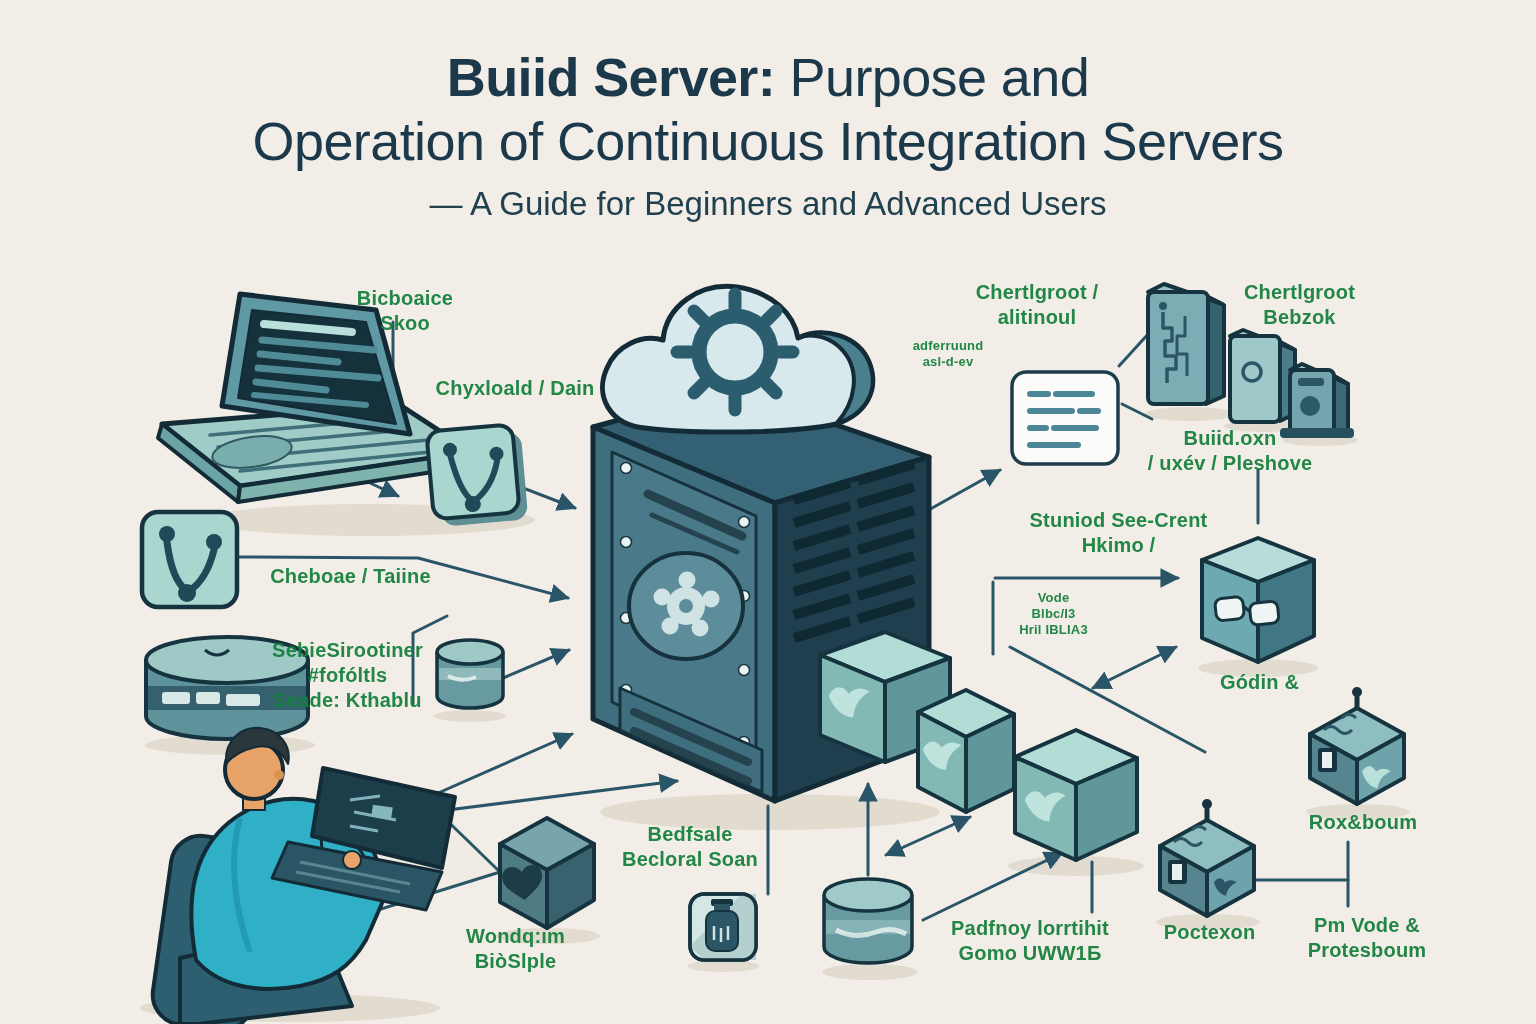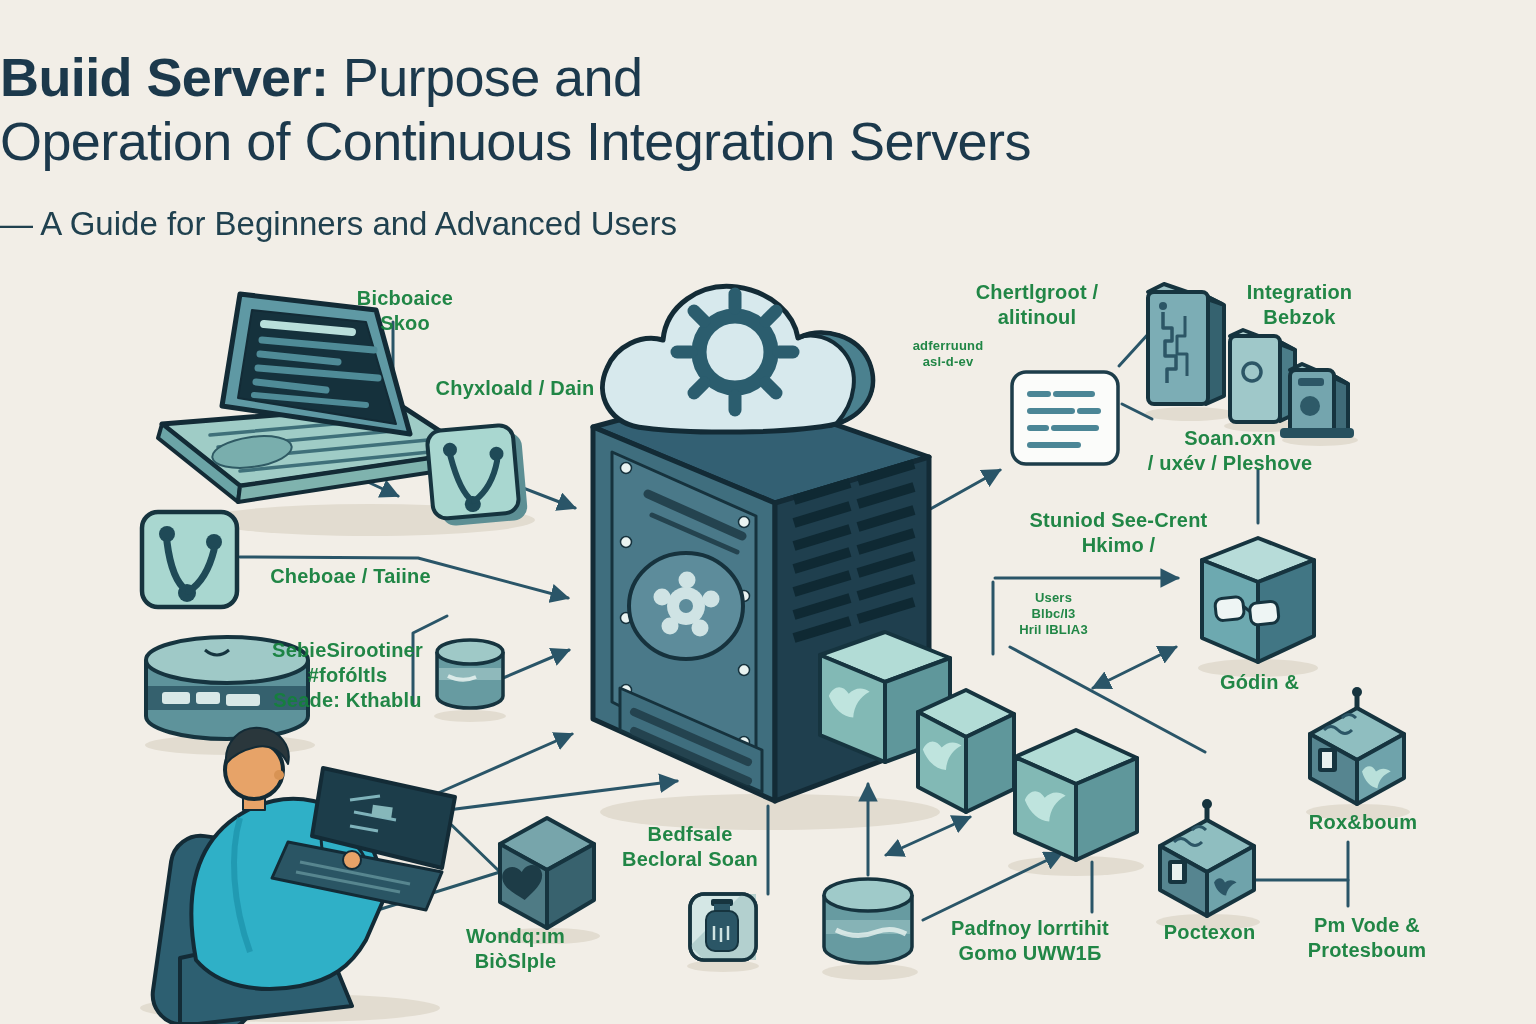--- a/index.html
+++ b/index.html
@@ -3,24 +3,24 @@
 <meta charset="utf-8">
 <style>
   html,body{margin:0;padding:0;background:#d8d4cc}
   #stage{position:relative;width:1536px;height:1024px;background:#f2eee7;overflow:hidden;
          font-family:"Liberation Sans",sans-serif}
   #art{position:absolute;left:0;top:0}
   .lbl{position:absolute;color:#15803d;font-size:20px;font-weight:700;line-height:1.24;
        text-align:center;letter-spacing:.2px;opacity:.94}
   .lbl.left{text-align:center}
   .lbl.small{font-size:13px}
-  .title{position:absolute;left:0;right:0;top:46px;color:#1c394c}
+  .title{position:absolute;left:0;right:0;top:46px;text-align:center;color:#1c394c}
   .t1,.t2{font-size:54px;font-weight:400;letter-spacing:-.6px;line-height:1.18}
   .t1 .tb{font-weight:700}
-  .t3{font-size:33px;font-weight:400;margin-top:32px;color:#20414f}
+  .t3{font-size:33px;font-weight:400;margin-top:12px;color:#20414f}
 </style>
 </head>
 <body>
 
 <div id="stage">
 
 <svg id="art" width="1536" height="1024" viewBox="0 0 1536 1024">
   <defs>
     <marker id="ah" viewBox="0 0 10 10" refX="9" refY="5" markerWidth="6.5" markerHeight="6.5" orient="auto-start-reverse">
           <path d="M0,0L10,5L0,10z" fill="#2a5568"></path>
@@ -374,33 +374,33 @@
 </div>
 <div class="lbl small" style="left:888px;top:338px;width:120px">
   <div>adferruund</div>
   <div>asl-d-ev</div>
 </div>
 <div class="lbl" style="left:962px;top:280px;width:150px">
   <div>Chertlgroot /</div>
   <div>alitinoul</div>
 </div>
 <div class="lbl" style="left:1232px;top:280px;width:135px">
-  <div>Integration</div>
+  <div>Chertlgroot</div>
   <div>Bebzok</div>
 </div>
 <div class="lbl" style="left:1140px;top:426px;width:180px">
-  <div>Soan.oxn</div>
+  <div>Buiid.oxn</div>
   <div>/ uxév / Pleshove</div>
 </div>
 <div class="lbl left" style="left:1021px;top:508px;width:195px">
   <div>Stuniod See-Crent</div>
   <div>Hkimo /</div>
 </div>
 <div class="lbl left small" style="left:991px;top:590px;width:125px">
-  <div>Users</div>
+  <div>Vode</div>
   <div>Blbc/I3</div>
   <div>Hril IBLIA3</div>
 </div>
 <div class="lbl" style="left:1202px;top:670px;width:115px">
   <div>Gódin &amp;</div>
 </div>
 <div class="lbl" style="left:1298px;top:810px;width:130px">
   <div>Rox&amp;boum</div>
 </div>
 <div class="lbl" style="left:1152px;top:920px;width:115px">

